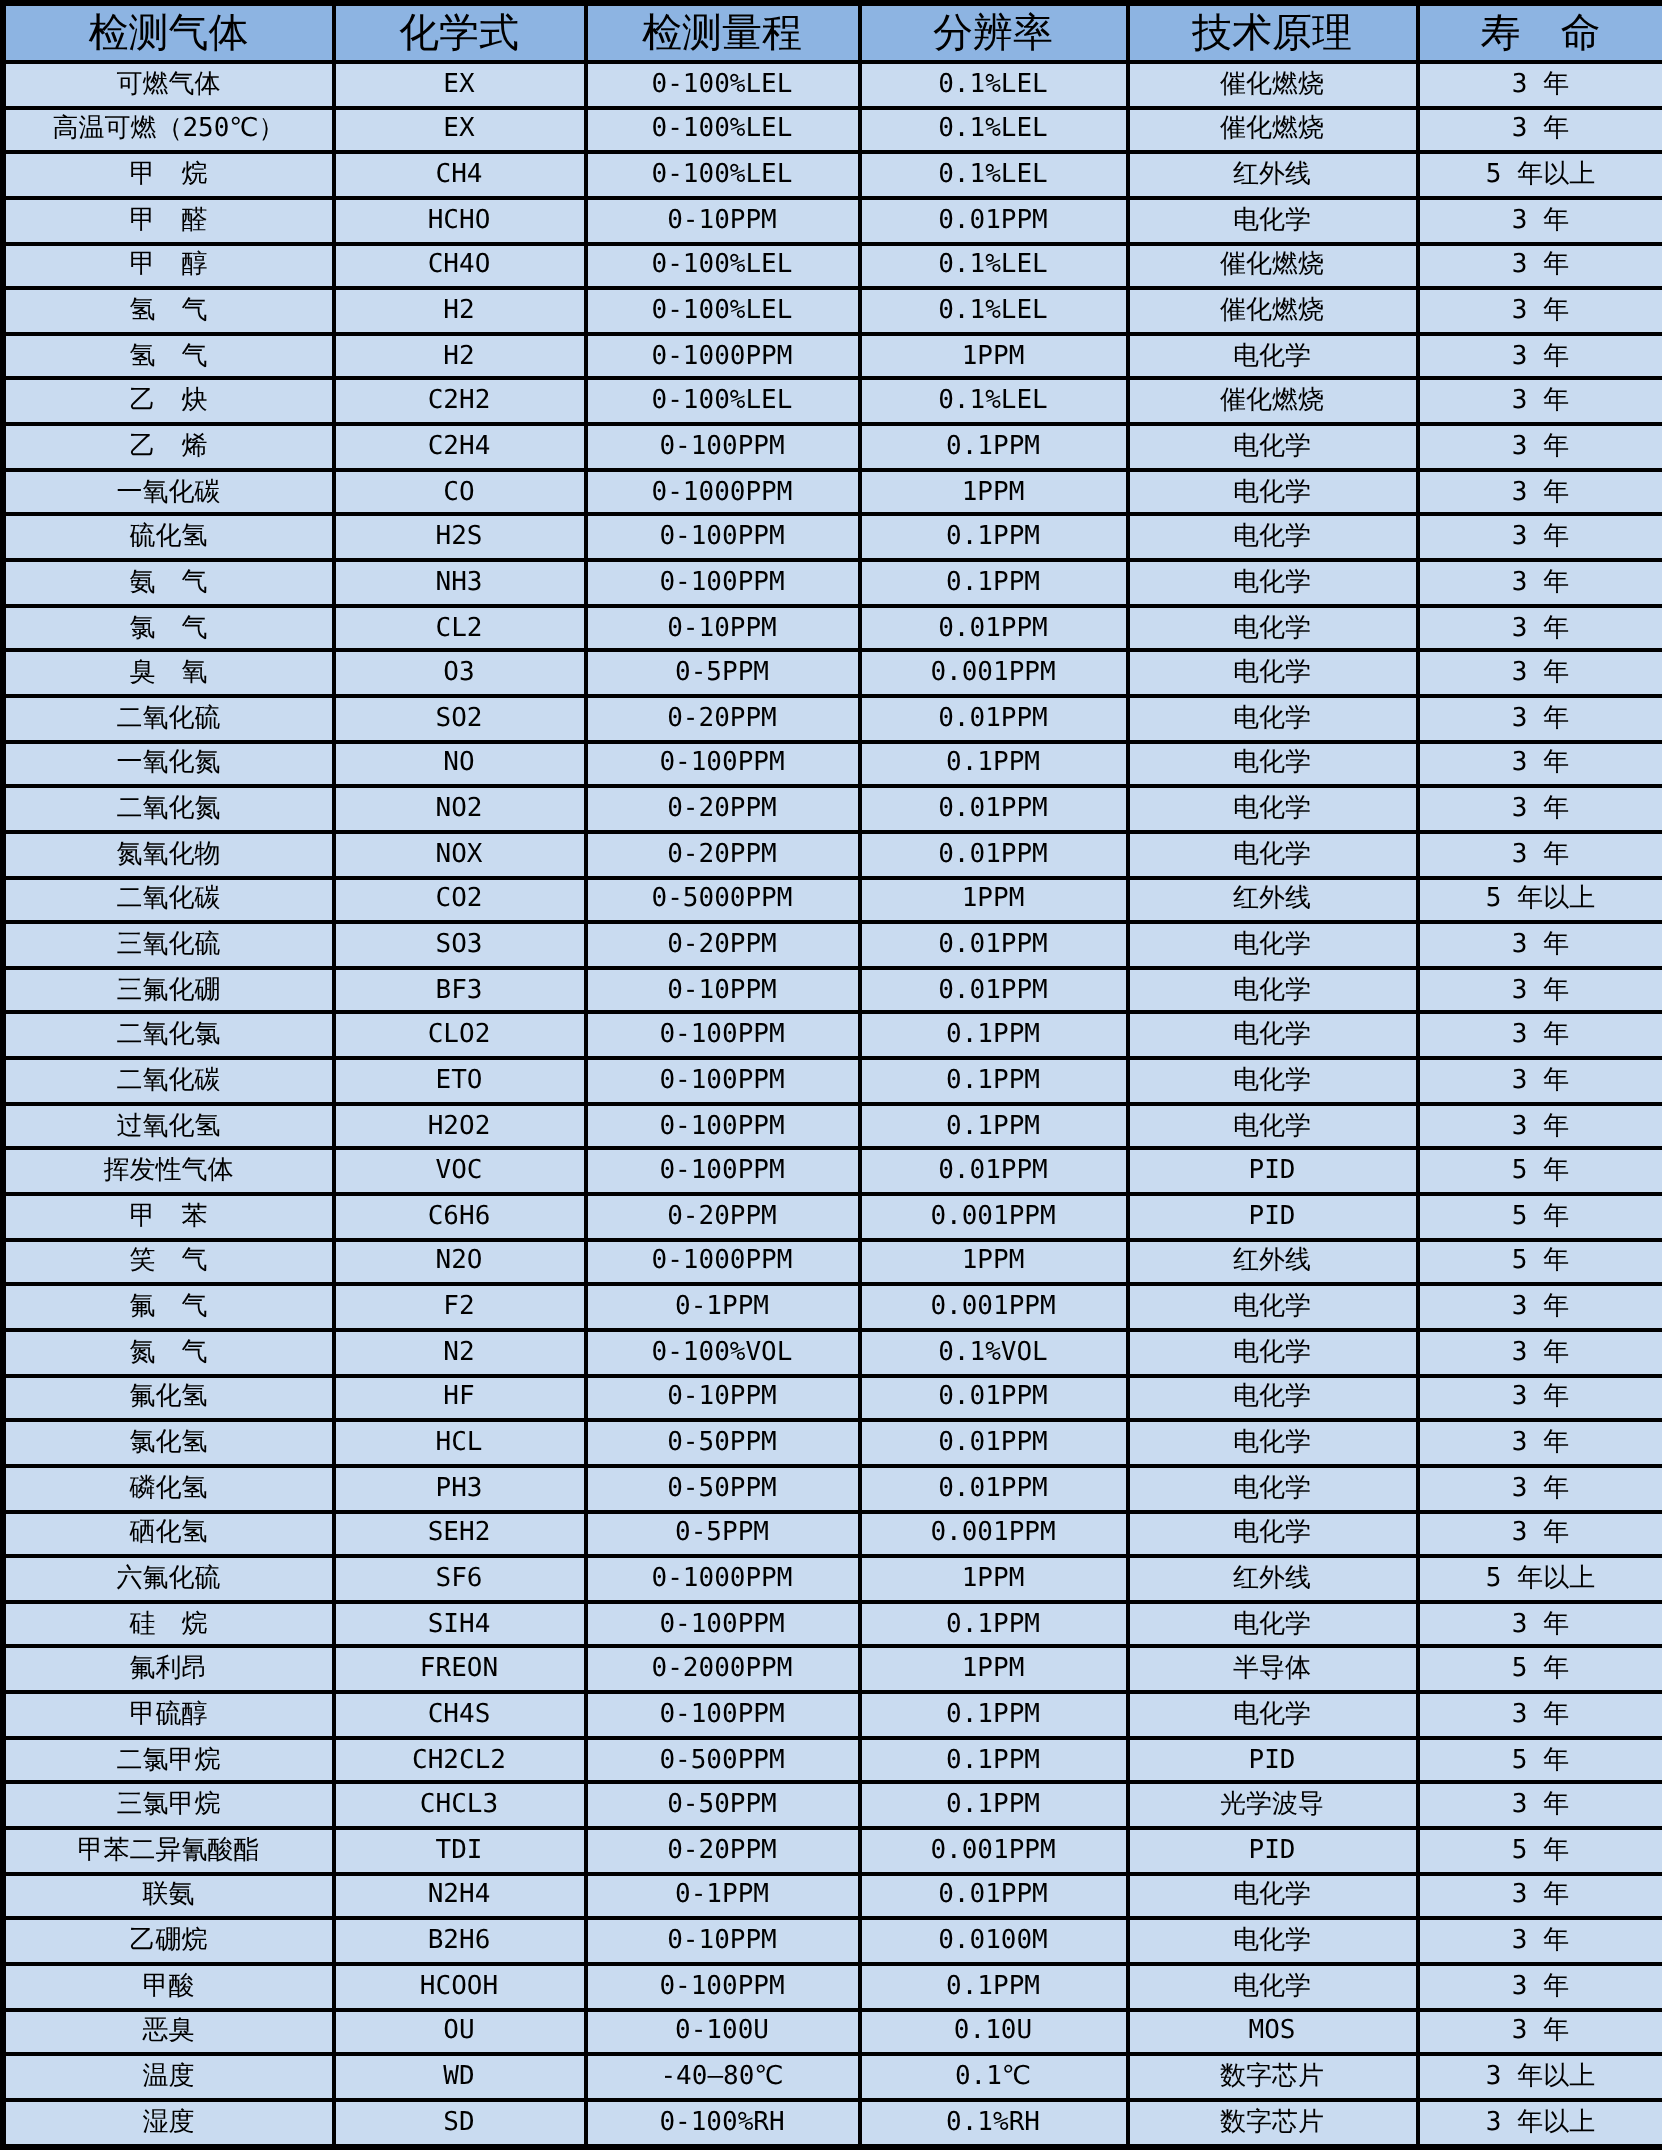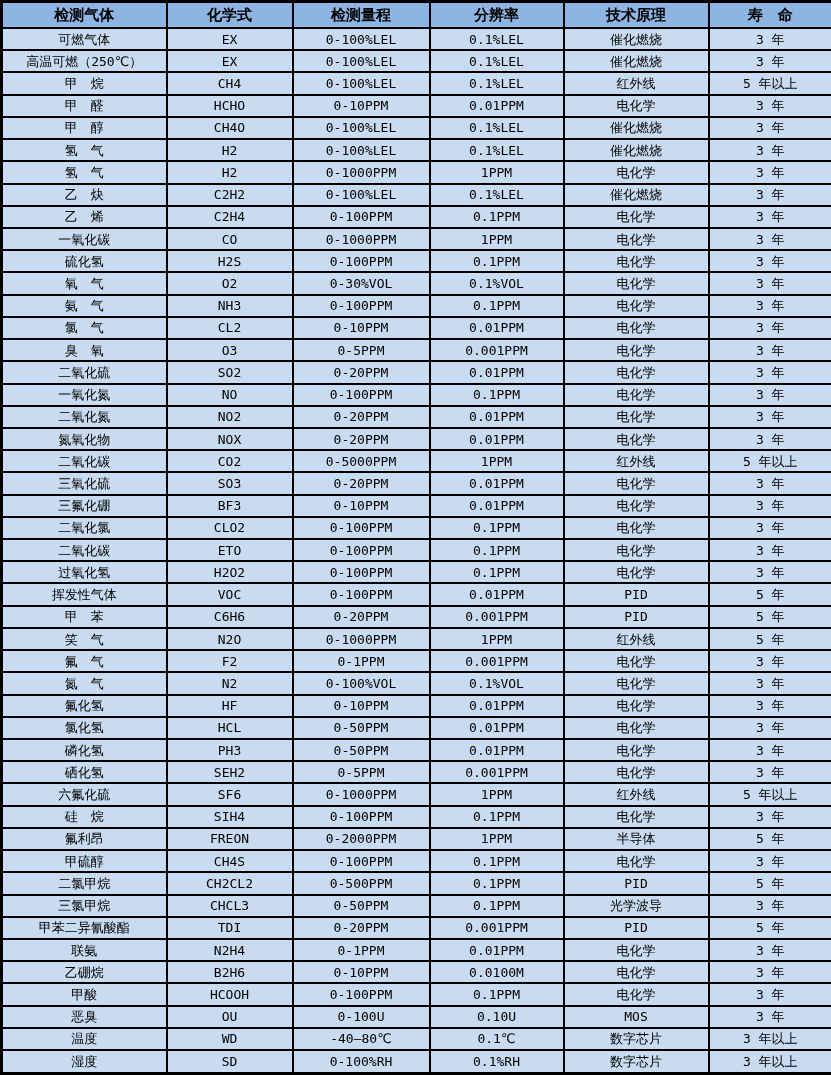--- a/index.html
+++ b/index.html
@@ -19,21 +19,21 @@
     border:3px solid var(--border-color);
     color:var(--text-color);
   }
   th,td{
     border:2px solid var(--border-color);
     text-align:center;vertical-align:middle;
     padding:0;overflow:hidden;white-space:nowrap;
   }
   thead th{
     background:var(--header-bg);
-    font-weight:bold;font-size:15px;height:24px;
+    font-weight:normal;font-size:20px;height:24px;
     font-family:"DejaVu Sans","Liberation Sans",sans-serif;
   }
   tbody td{
     background:var(--row-bg);
     font-size:13px;line-height:1;
   }
   col.c0{width:165px}
   col.c1{width:126px}
   col.c2{width:137px}
   col.c3{width:134px}
@@ -145,28 +145,20 @@
   </tr>
       <tr>
     <td>硫化氢</td>
     <td>H2S</td>
     <td>0-100PPM</td>
     <td>0.1PPM</td>
     <td>电化学</td>
     <td>3 年</td>
   </tr>
       <tr>
-    <td>氧　气</td>
-    <td>O2</td>
-    <td>0-30%VOL</td>
-    <td>0.1%VOL</td>
-    <td>电化学</td>
-    <td>3 年</td>
-  </tr>
-      <tr>
     <td>氨　气</td>
     <td>NH3</td>
     <td>0-100PPM</td>
     <td>0.1PPM</td>
     <td>电化学</td>
     <td>3 年</td>
   </tr>
       <tr>
     <td>氯　气</td>
     <td>CL2</td>

